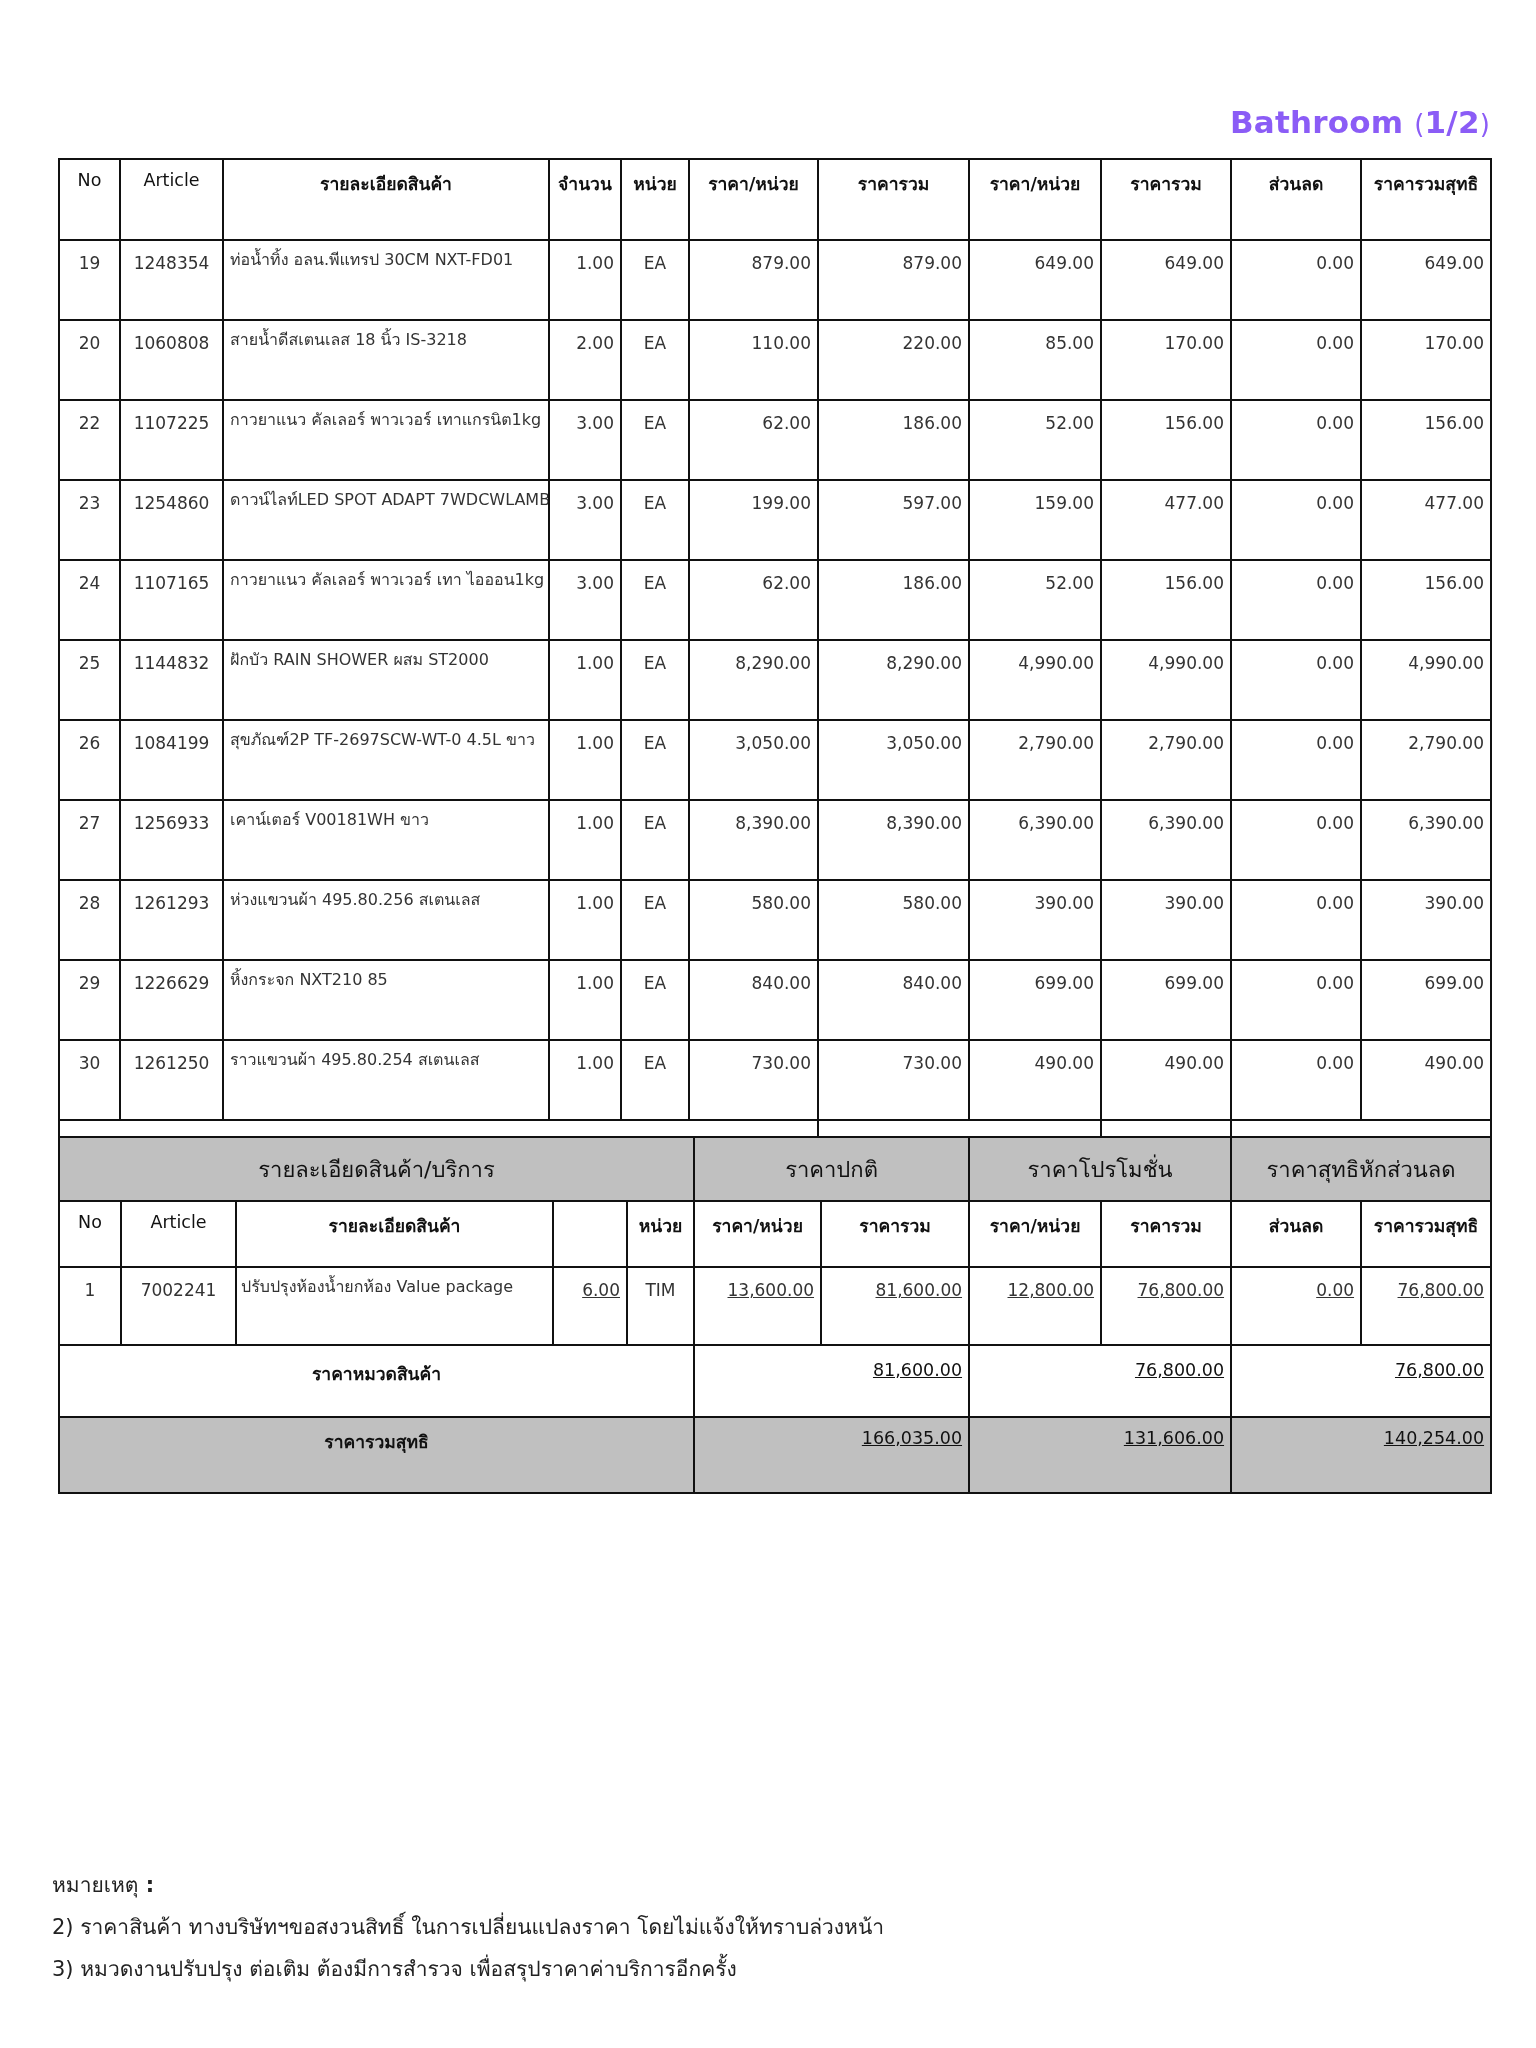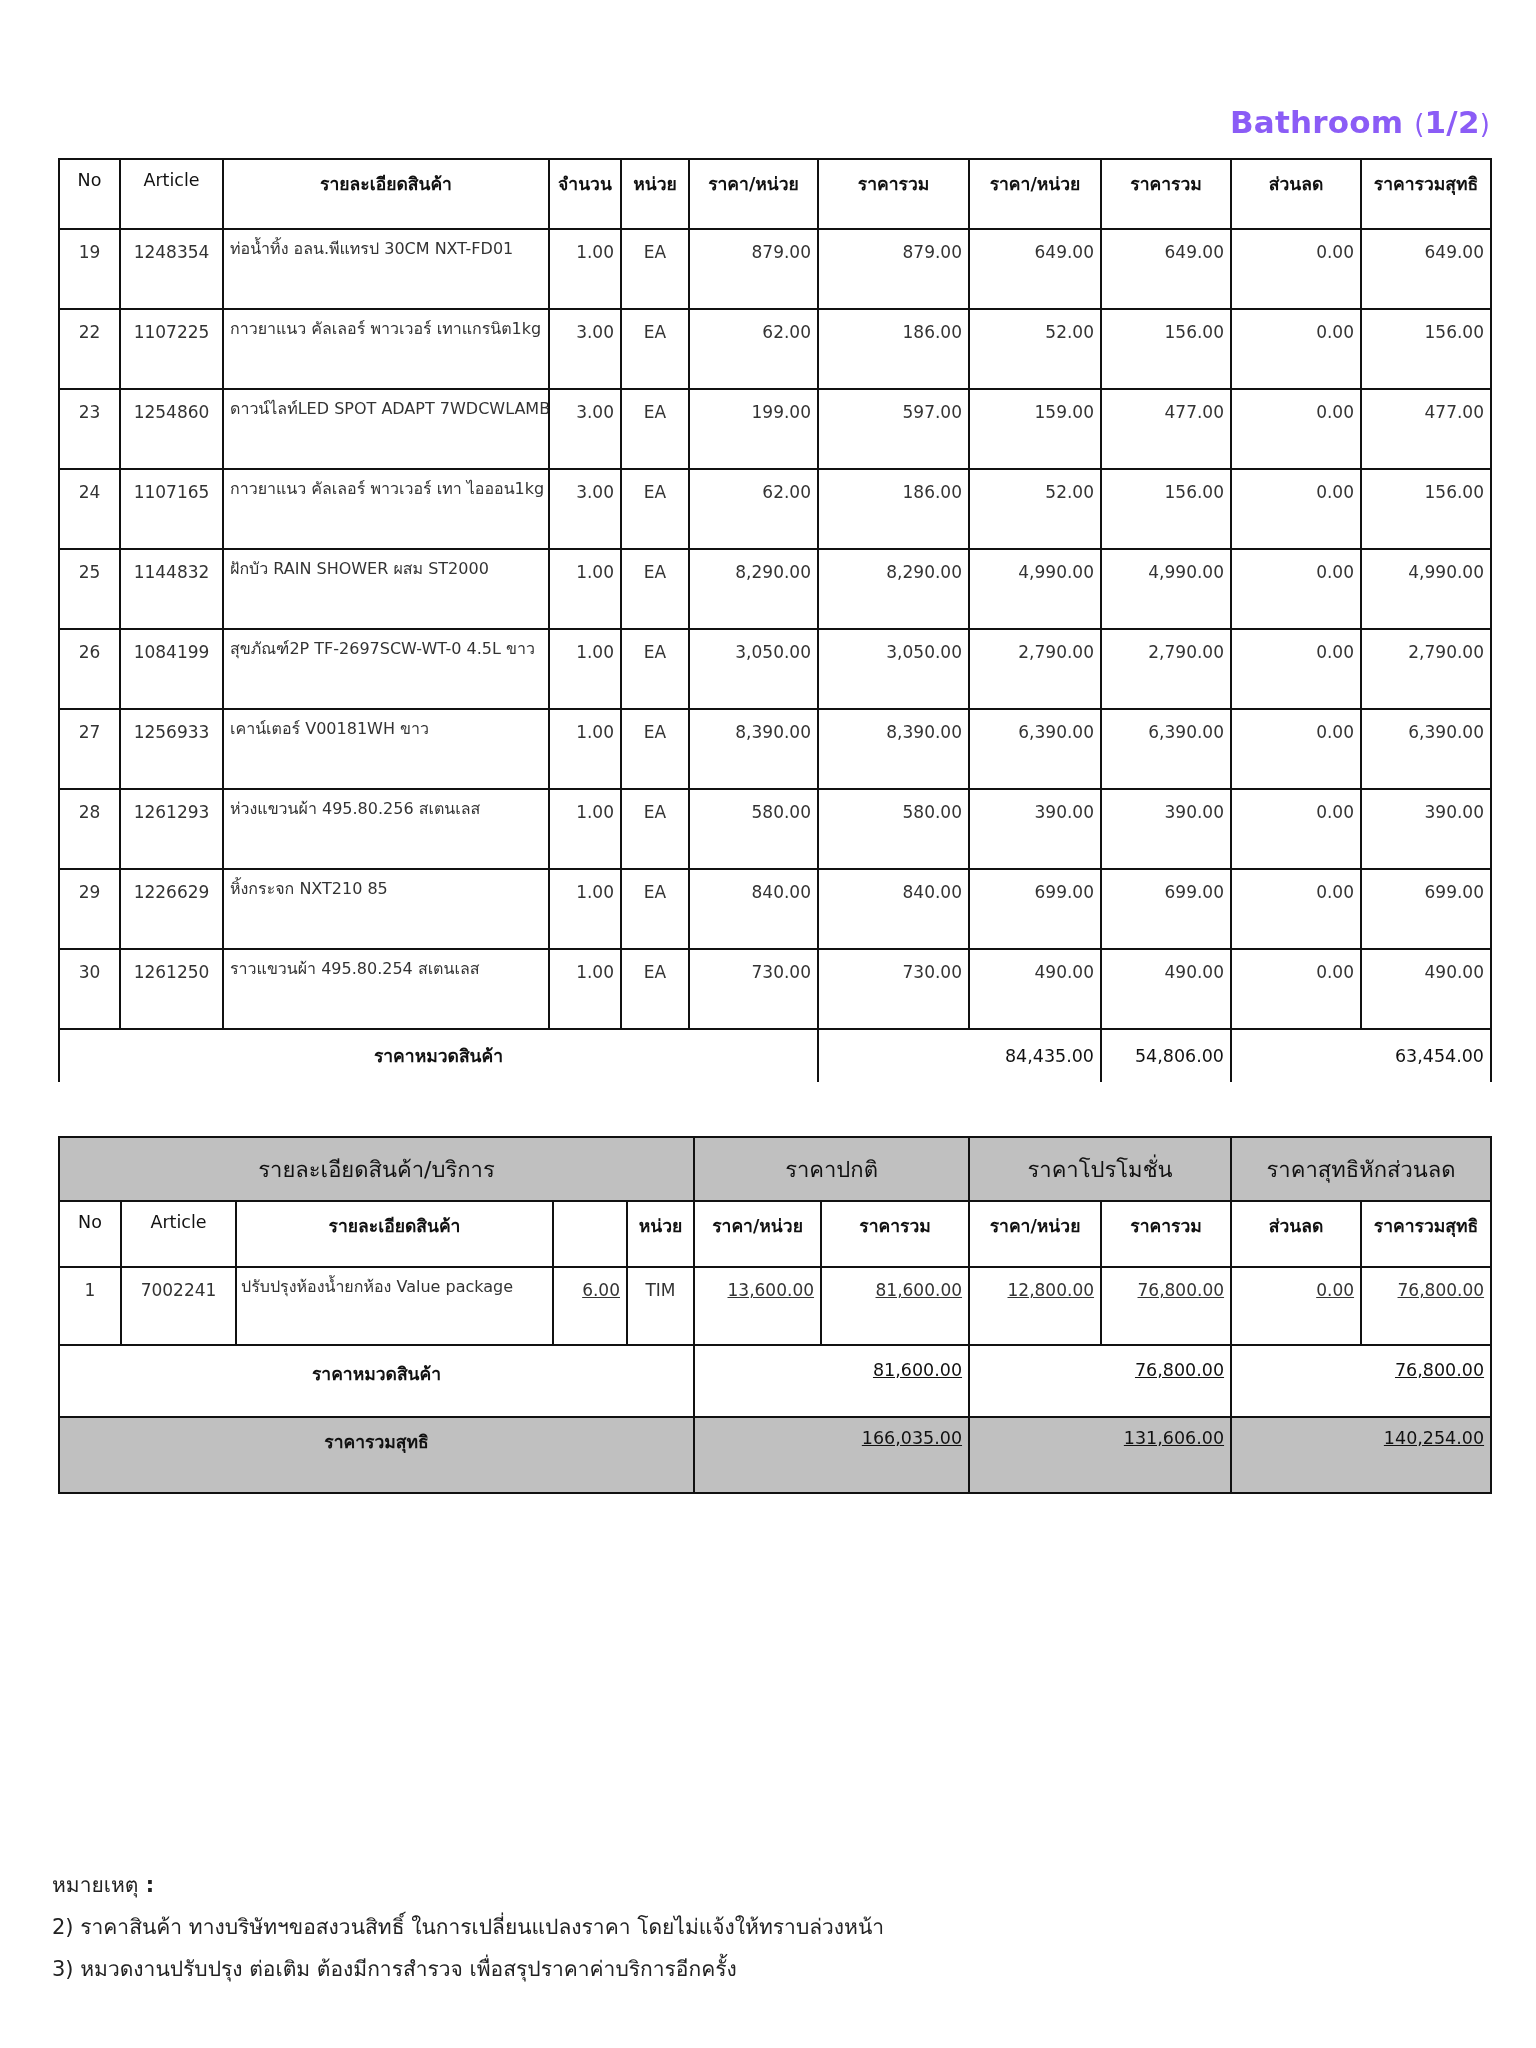--- a/index.html
+++ b/index.html
@@ -52,21 +52,21 @@
       <col style="width:132px">
       <col style="width:130px">
       <col style="width:130px">
       <col style="width:130px">
   </colgroup>
   <thead>
     <tr>
       <th>No</th>
       <th>Article</th>
       <th style="font-weight:bold">รายละเอียดสินค้า</th>
-      <th style="font-weight:bold;padding:10px 2px 0">จำนวน</th>
+      <th style="font-weight:bold;padding:10px 2px 11px">จำนวน</th>
       <th style="font-weight:bold;padding:10px 2px 0">หน่วย</th>
       <th style="font-weight:bold">ราคา/หน่วย</th>
       <th style="font-weight:bold">ราคารวม</th>
       <th style="font-weight:bold">ราคา/หน่วย</th>
       <th style="font-weight:bold">ราคารวม</th>
       <th style="font-weight:bold">ส่วนลด</th>
       <th style="font-weight:bold">ราคารวมสุทธิ</th>
     </tr>
   </thead>
   <tbody id="t1-body">
@@ -75,20 +75,33 @@
         <td class="c">1248354</td>
         <td class="l">ท่อน้ำทิ้ง อลน.พีแทรป 30CM NXT-FD01</td>
         <td class="r">1.00</td>
         <td class="c">EA</td>
         <td class="r">879.00</td>
         <td class="r">879.00</td>
         <td class="r">649.00</td>
         <td class="r">649.00</td>
         <td class="r">0.00</td>
         <td class="r">649.00</td>
+      </tr>
+      <tr>
+        <td class="c">20</td>
+        <td class="c">1060808</td>
+        <td class="l">สายน้ำดีสเตนเลส 18 นิ้ว IS-3218</td>
+        <td class="r">2.00</td>
+        <td class="c">EA</td>
+        <td class="r">110.00</td>
+        <td class="r">220.00</td>
+        <td class="r">85.00</td>
+        <td class="r">170.00</td>
+        <td class="r">0.00</td>
+        <td class="r">170.00</td>
       </tr>
       <tr>
         <td class="c">22</td>
         <td class="c">1107225</td>
         <td class="l">กาวยาแนว คัลเลอร์ พาวเวอร์ เทาแกรนิต1kg</td>
         <td class="r">3.00</td>
         <td class="c">EA</td>
         <td class="r">62.00</td>
         <td class="r">186.00</td>
         <td class="r">52.00</td>

